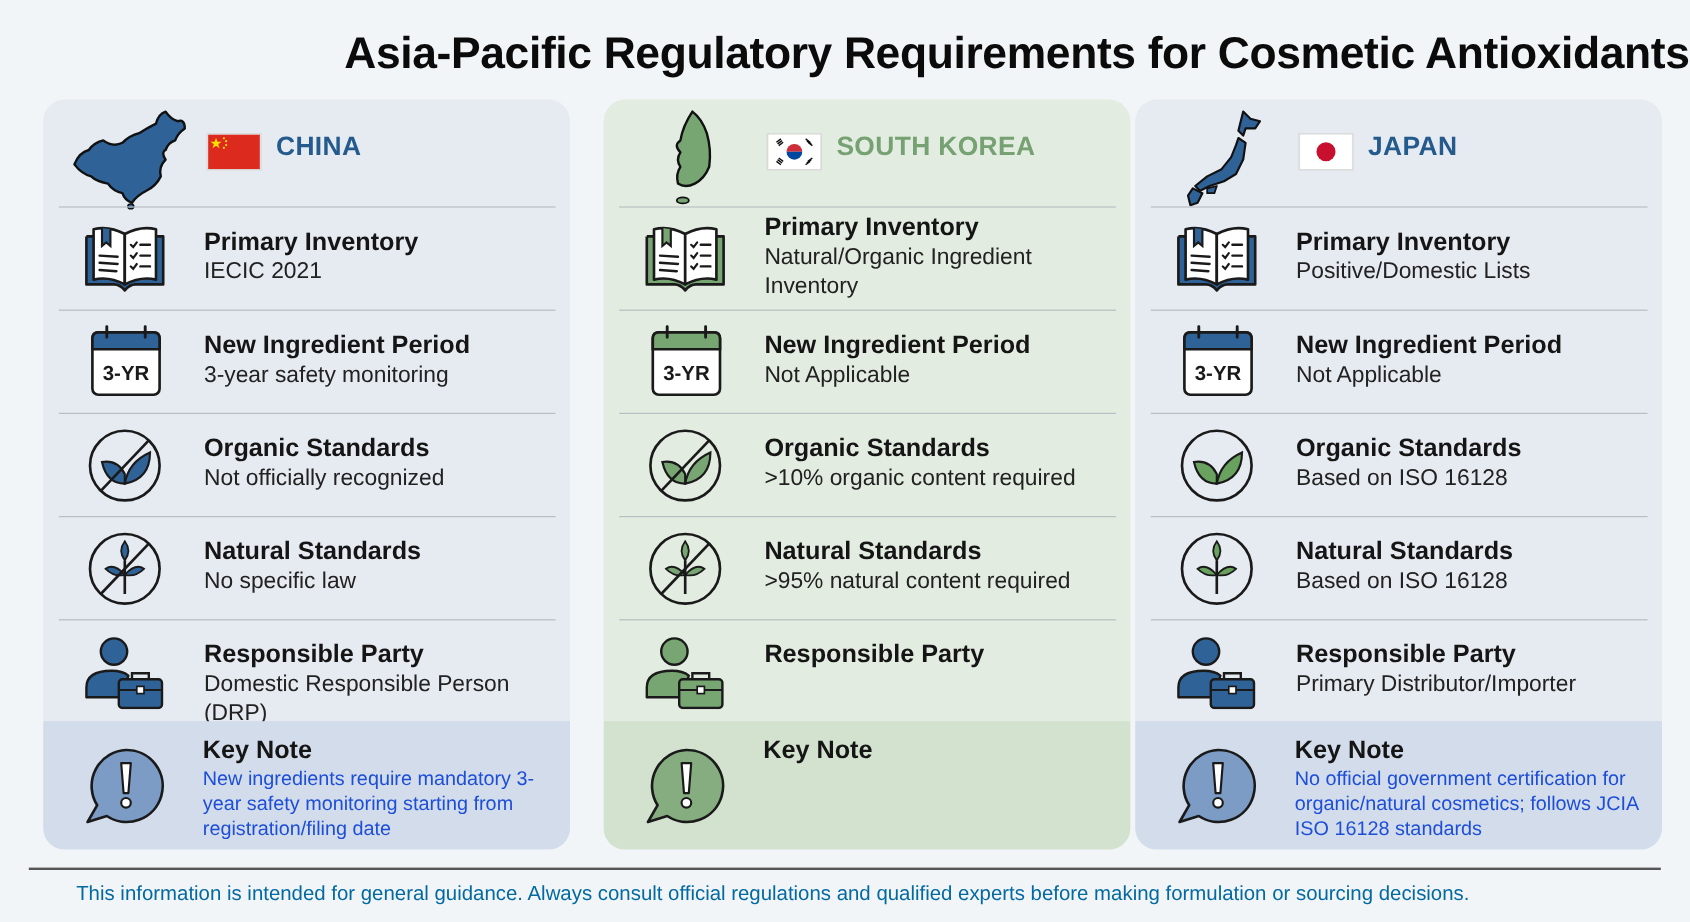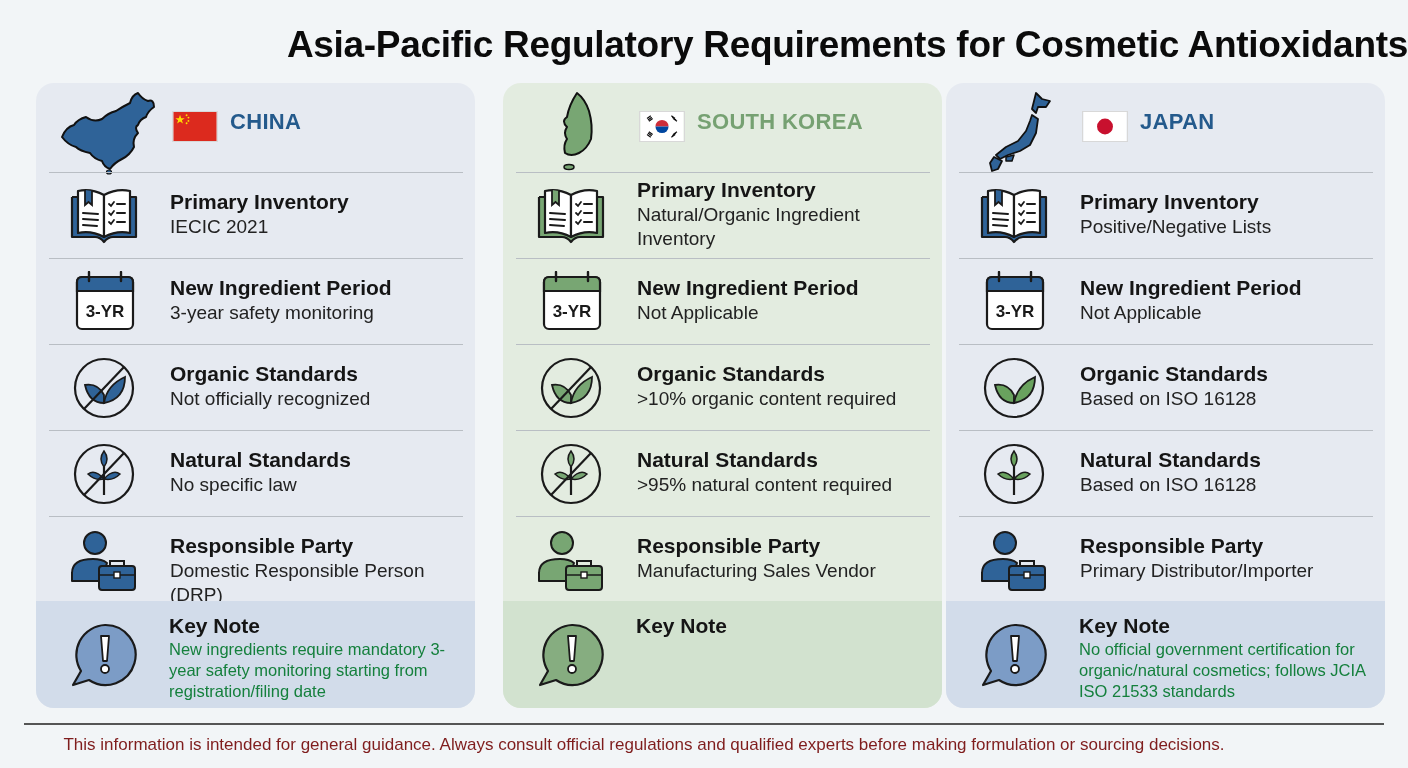--- a/index.html
+++ b/index.html
@@ -48,27 +48,27 @@
   .row .lbl { font-size: 21px; font-weight: bold; color: #151515; line-height: 26px; }
   .row .val { font-size: 19px; color: #222; line-height: 24px; }
   .note {
     position: absolute; left: 0; right: 0; top: 518px; bottom: 0;
   }
   .blue .note { background: #d2dcea; }
   .green .note { background: #d2e2cf; }
   .note .icon { position: absolute; left: 33px; top: 20px; width: 72px; height: 68px; }
   .note .txt { position: absolute; left: 133px; top: 12px; right: 16px; }
   .note .lbl { font-size: 21px; font-weight: bold; line-height: 26px; }
-  .note .val { font-size: 16.5px; line-height: 21px; color: #15803d; }
+  .note .val { font-size: 16.5px; line-height: 21px; color: #1d4ed8; }
   .divider {
     position: absolute; left: 24px; right: 24px; top: 723px; height: 1.5px; background: #555;
   }
   .disclaimer {
     position: absolute; top: 735px; left: 0; width: 1288px; text-align: center;
-    font-size: 17px; color: #7f1d1d;
+    font-size: 17px; color: #0369a1;
   }
 </style>
 </head>
 <body>
 
 <svg width="0" height="0" style="position:absolute">
   <defs>
 
     <symbol id="sym-book" viewBox="0 0 70 62">
       <path d="M3 12 V52 H26 Q31 52 35 57 Q39 52 44 52 H67 V12 H61" fill="var(--fill)" stroke="#1a1a1a" stroke-width="2.2" stroke-linejoin="round"></path>
@@ -266,21 +266,20 @@
           <div class="lbl">Natural Standards</div>
           <div class="val">&gt;95% natural content required</div>
         </div>
     </div>
     <div class="row">
       <svg class="icon">
           <use href="#sym-person"></use>
         </svg>
       <div class="txt">
           <div class="lbl">Responsible Party</div>
-          <div class="val">Manufacturing Sales Vendor</div>
         </div>
     </div>
   </div>
   <div class="note" style="--fill:#86ad80;">
     <svg class="icon">
         <use href="#sym-note"></use>
       </svg>
     <div class="txt">
         <div class="lbl">Key Note</div>
       </div>
@@ -301,21 +300,21 @@
     </svg>
     <div class="country">JAPAN</div>
   </div>
   <div class="rows">
     <div class="row">
       <svg class="icon">
           <use href="#sym-book"></use>
         </svg>
       <div class="txt">
           <div class="lbl">Primary Inventory</div>
-          <div class="val">Positive/Negative Lists</div>
+          <div class="val">Positive/Domestic Lists</div>
         </div>
     </div>
     <div class="row">
       <svg class="icon">
           <use href="#sym-cal"></use>
         </svg>
       <div class="txt">
           <div class="lbl">New Ingredient Period</div>
           <div class="val">Not Applicable</div>
         </div>
@@ -347,19 +346,19 @@
           <div class="val">Primary Distributor/Importer</div>
         </div>
     </div>
   </div>
   <div class="note" style="--fill:#7c9cc6;">
     <svg class="icon">
         <use href="#sym-note"></use>
       </svg>
     <div class="txt">
         <div class="lbl">Key Note</div>
-        <div class="val" style="width:290px">No official government certification for organic/natural cosmetics; follows JCIA ISO 21533 standards</div>
+        <div class="val" style="width:290px">No official government certification for organic/natural cosmetics; follows JCIA ISO 16128 standards</div>
       </div>
   </div>
 </div>
 
 <div class="divider"></div>
 <div class="disclaimer">This information is intended for general guidance. Always consult official regulations and qualified experts before making formulation or sourcing decisions.</div>
 
 </body></html>

